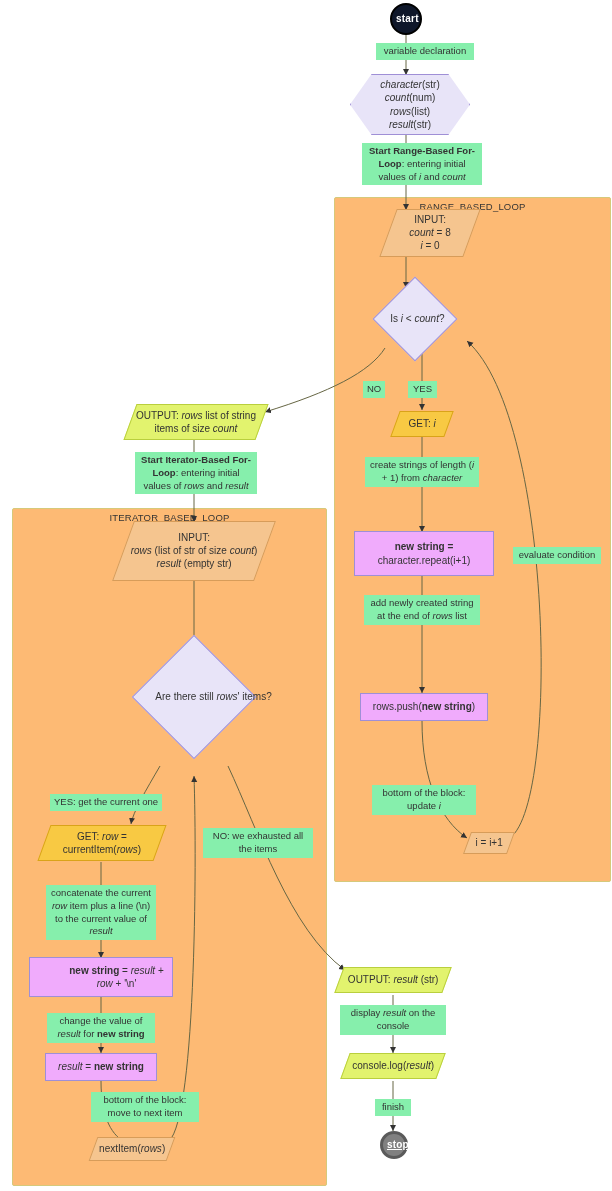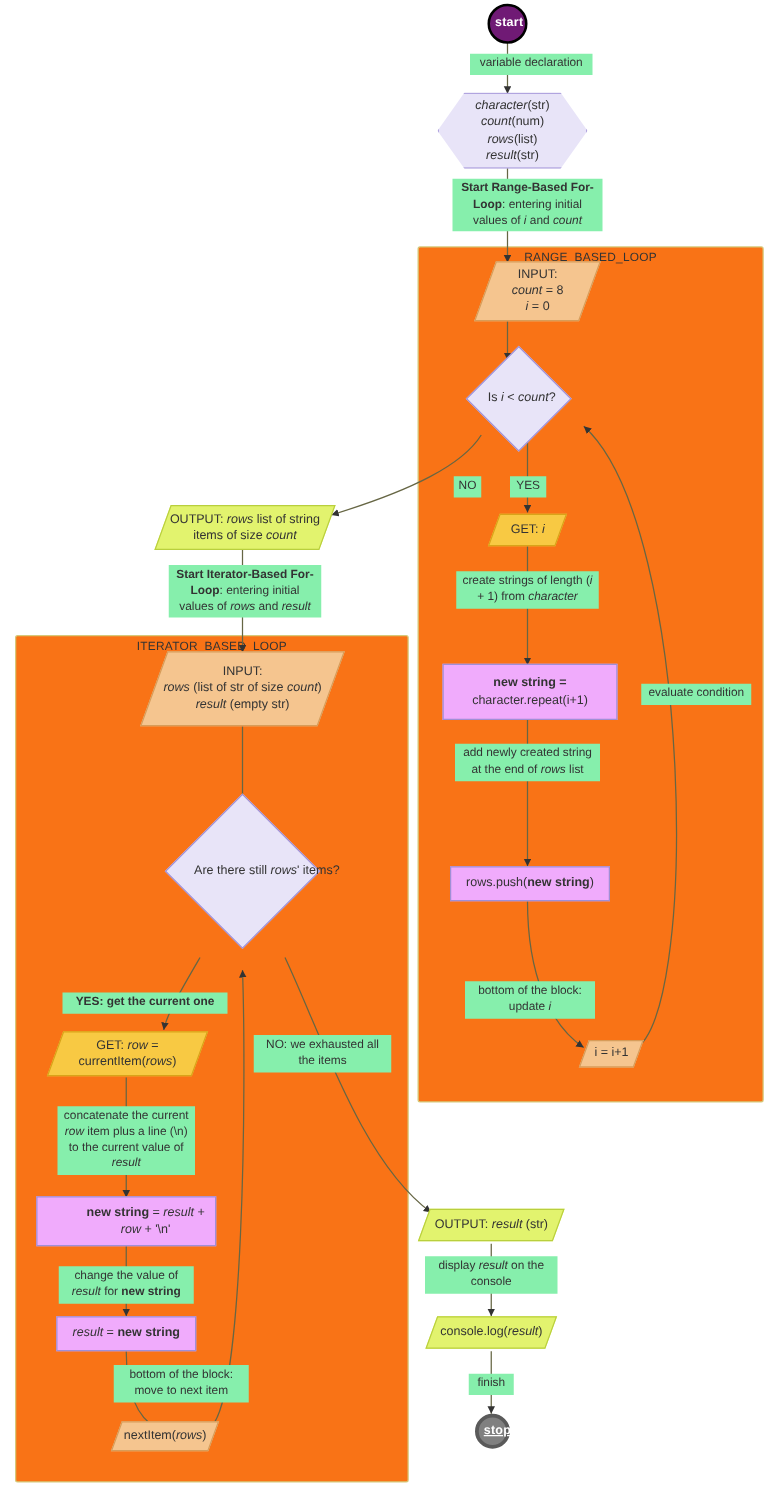--- a/index.html
+++ b/index.html
@@ -18,21 +18,21 @@
   svg#wires{
     position:absolute;
     left:0;top:0;
     width:612px;height:1191px;
     pointer-events:none;
     z-index:3;
   }
   
   .subgraph{
     position:absolute;
-    background:#f97316;
+    background:#fdba74;
     border:1px solid #d6c97a;
     border-radius:2px;
     z-index:1;
   }
   .subgraph-label{
     position:absolute;
     top:3px;
     left:0;right:0;
     text-align:center;
     font-size:9.5px;
@@ -57,21 +57,21 @@
   b{font-weight:bold;}
 
   
   .terminal{
     border-radius:50%;
     font-size:10px;
     font-weight:bold;
     letter-spacing:.2px;
   }
   .terminal.start{
-    background:#701a75;
+    background:#0f172a;
     border:2px solid #000000;
     color:#ffffff;
   }
   .terminal.stop{
     background:#808080;
     border:3px solid #5a5a5a;
     color:#ffffff;
   }
 
   
@@ -295,21 +295,21 @@
   <div class="node parallelogram io-input" style="left:123px;top:521px;width:142px;height:60px;">
     <span class="txt">
       INPUT:<br><i>rows</i> (list of str of size <i>count</i>)<br><i>result</i> (empty str)
     </span>
   </div>
 
   <div class="node diamond" style="left:150px;top:653px;width:88px;height:88px;">
     <span class="txt">Are there still <i>rows</i>' items?</span>
   </div>
 
-  <div class="edge-label" style="left:50px;top:794px;width:132px;font-weight:bold;">
+  <div class="edge-label" style="left:50px;top:794px;width:112px;">
     <span>YES: get the current one</span>
   </div>
 
   <div class="edge-label" style="left:203px;top:828px;width:110px;">
     <span>NO: we exhausted all the items</span>
   </div>
 
   <div class="node parallelogram io-get" style="left:44px;top:825px;width:116px;height:36px;">
     <span class="txt">
       GET: <i>row</i> = currentItem(<i>rows</i>)

